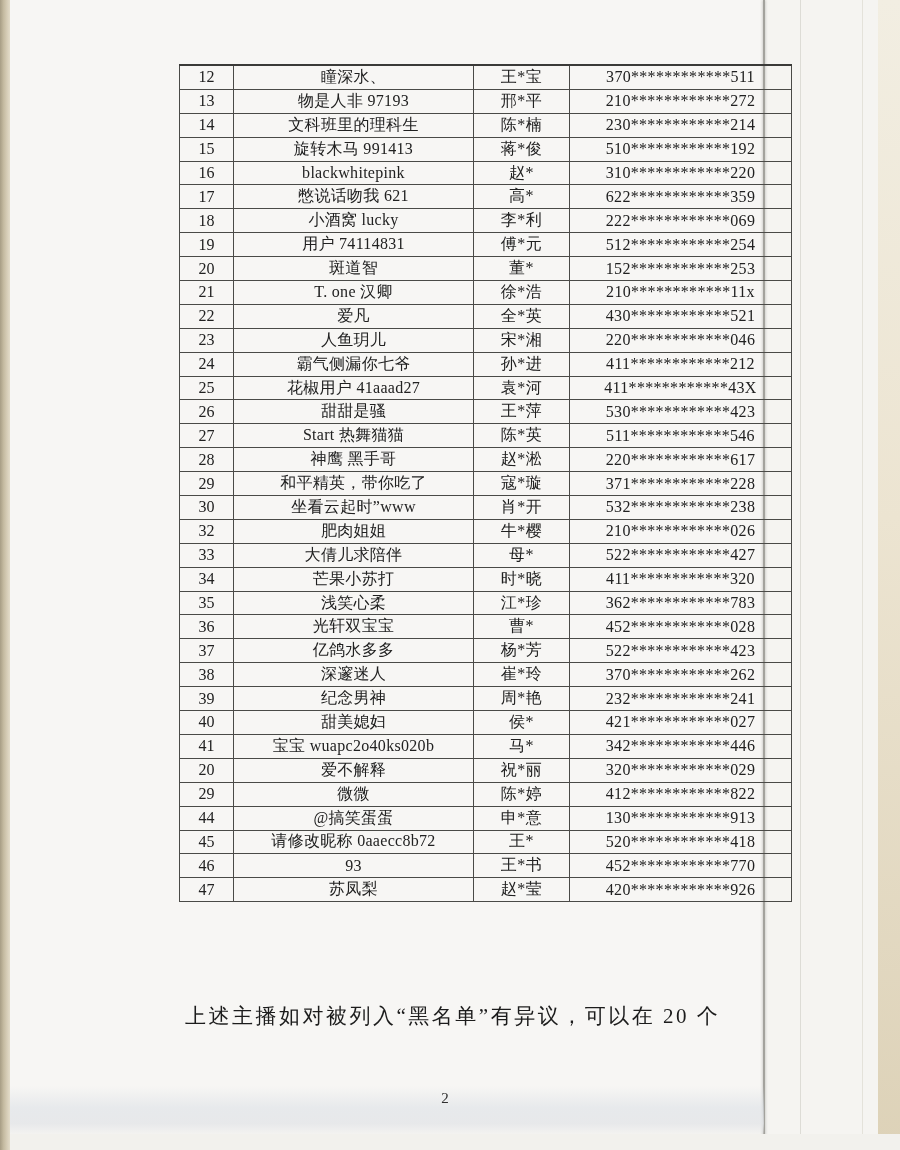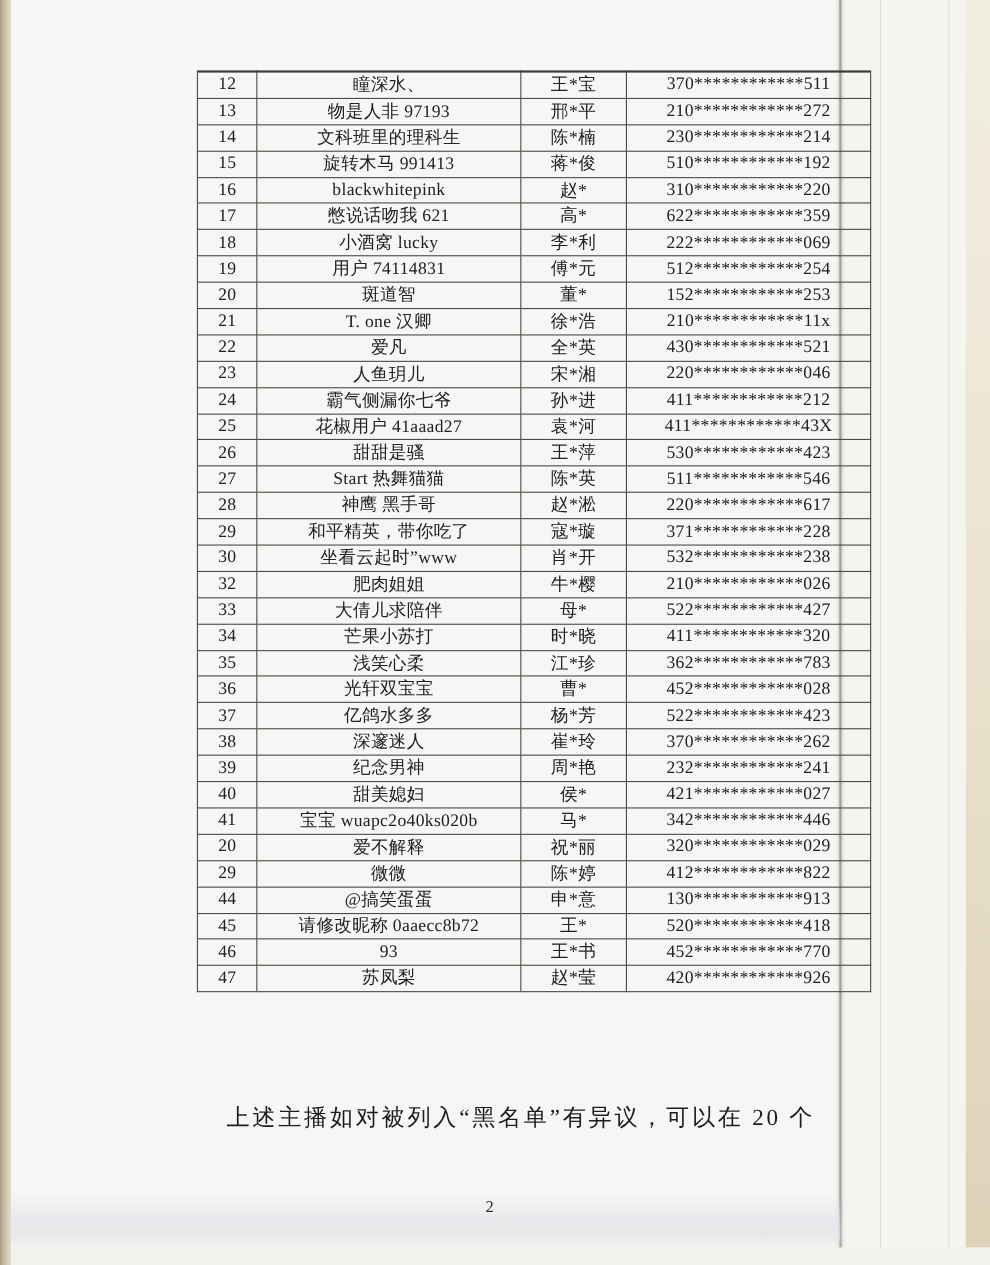--- a/index.html
+++ b/index.html
@@ -28,21 +28,21 @@
     text-align:center;vertical-align:middle;color:#212121;font-size:16px;
     white-space:nowrap;overflow:hidden;}
   table.blacklist{border:1px solid #3a3a38;border-top-width:2px;margin-left:32px;}
   td.c-no{font-size:16px;}
   td.c-nickname{font-size:16px;letter-spacing:.3px;}
   td.c-name{font-size:16px;letter-spacing:.5px;}
   td.c-id{font-size:17px;letter-spacing:.3px;}
 
   
   .appeal{position:absolute;left:140px;top:996px;width:622px;color:#1c1c1c;
-    font-size:21px;line-height:40px;text-align:center;}
+    font-size:21px;line-height:40px;}
   .appeal .line1{text-indent:45px;letter-spacing:2.5px;white-space:nowrap;}
   .appeal .line2{letter-spacing:2.5px;white-space:nowrap;}
 
   .pagenum{position:absolute;left:420px;top:1090px;width:50px;text-align:center;
     font-size:15px;color:#2e2e2e;}
 </style>
 </head>
 <body>
 
 <div class="stage">

